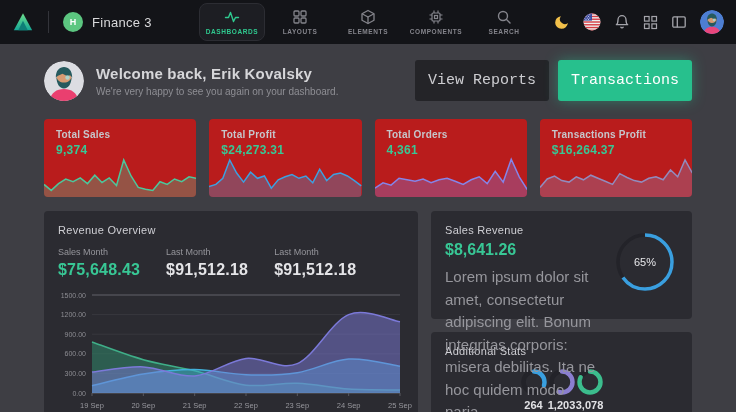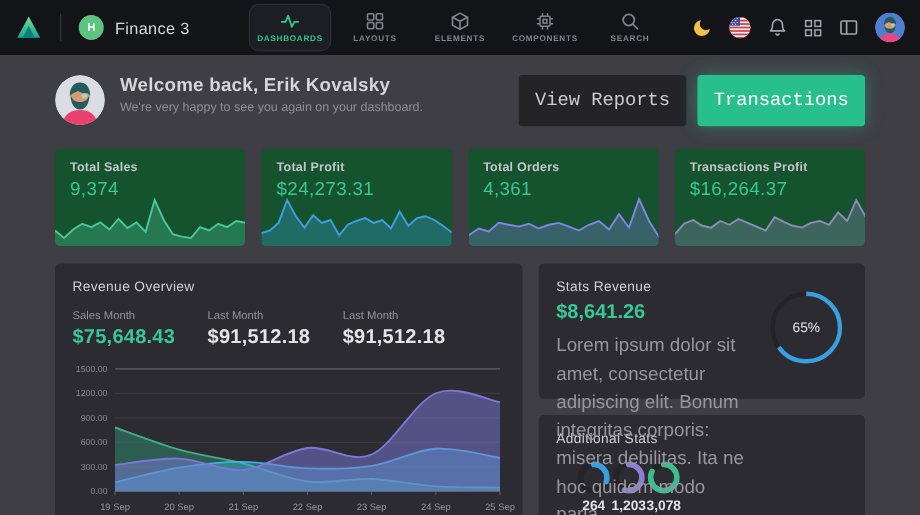--- a/index.html
+++ b/index.html
@@ -19,52 +19,52 @@
     gap:3px;color:#84848b;cursor:pointer;border:1px solid transparent}
   .nav-item.active{background:#1d1e23;border:1px solid #2c2d33;border-radius:8px;color:#2fc98f}
   .nav-label{font-size:6.5px;letter-spacing:.6px;font-weight:bold}
   .nav-icon svg{display:block}
   .nav-right{margin-left:auto;display:flex;align-items:center;gap:13px;color:#a5a5ab}
   .icon-btn{display:flex;cursor:pointer;align-items:center}
   .avatar-sm{width:24px;height:24px;border-radius:50%;overflow:hidden;display:block}
 
   
   .content{padding:16px 44px 0}
-  .welcome-row{display:flex;align-items:flex-start}
+  .welcome-row{display:flex;align-items:center}
   .welcome-avatar{width:40px;height:40px;border-radius:50%;overflow:hidden;flex:none}
   .welcome-text{margin-left:12px}
   .welcome-title{font-size:15px;font-weight:bold;color:#d6d6d9;letter-spacing:.2px}
   .welcome-sub{font-size:10px;color:#8e8e94;margin-top:4px}
   .welcome-actions{margin-left:auto;display:flex;gap:9px}
   .btn{font-size:15px;padding:12px 13px;border-radius:3px;border:none;cursor:pointer;font-family:Liberation Mono, monospace}
   .btn-dark{background:#242428;color:#cdcdd1}
   .btn-accent{background:#27c08d;color:#fff;box-shadow:0 0 14px rgba(39,192,141,.45)}
 
   .stats-row{display:flex;gap:13px;margin-top:18px}
-  .stat-card{flex:1;height:78px;background:#14532d;border-radius:4px;position:relative;overflow:hidden;padding:10px 12px}
+  .stat-card{flex:1;height:78px;background:#b91c1c;border-radius:4px;position:relative;overflow:hidden;padding:10px 12px}
   .stat-label{font-size:10px;font-weight:bold;color:#c6c6cb;letter-spacing:.2px}
-  .stat-value{font-size:15px;font-weight:normal;color:#38c795;margin-top:3px;letter-spacing:.3px}
+  .stat-value{font-size:12px;font-weight:bold;color:#38c795;margin-top:3px;letter-spacing:.3px}
   .stat-spark{position:absolute;left:0;right:0;bottom:0;width:100%;height:44px;display:block}
 
   .main-row{display:flex;gap:13px;margin-top:14px;align-items:stretch}
   .revenue-card{width:374px;flex:none;background:#2b2b31;border-radius:4px;padding:13px 14px;height:240px}
   .card-title{font-size:11px;font-weight:normal;color:#cfcfd4;letter-spacing:.3px}
   .rev-stats{display:flex;gap:26px;margin-top:11px}
   .rev-stat-label{font-size:9px;color:#95959b}
   .rev-stat-value{font-size:16px;font-weight:bold;color:#e4e4e7;margin-top:4px;letter-spacing:.2px}
   .rev-stat-value.green{color:#38c795}
   .revenue-chart{margin-top:10px;display:block}
 
   .right-col{flex:1;display:flex;flex-direction:column;gap:13px}
   .sales-card{background:#2b2b31;border-radius:4px;padding:13px 14px;height:108px;position:relative}
   .sales-value{font-size:16px;font-weight:bold;color:#38c795;margin-top:5px}
   .sales-desc{font-size:15px;line-height:1.5;color:#96969c;margin-top:7px;width:154px}
   .sales-donut{position:absolute;right:16px;top:20px;display:block}
   .add-card{background:#2b2b31;border-radius:4px;padding:13px 14px;flex:1}
-  .donut-row{display:flex;justify-content:flex-start;margin-top:11px;padding:0 16px}
+  .donut-row{display:flex;justify-content:center;margin-top:11px;padding:0 16px}
   .donut-item{display:flex;flex-direction:column;align-items:center;gap:3px}
   .donut-value{font-size:11px;font-weight:bold;color:#e2e2e5}
 </style>
 </head>
 <body>
 
 <header class="navbar">
   <div class="brand-group">
     <span>
       <svg class="logo" viewBox="0 0 24 24">
@@ -328,21 +328,21 @@
           <path d="M34.0 53.0C42.6 56.0 68.2 65.9 85.3 70.7C102.4 75.5 119.6 77.5 136.7 81.8C153.8 86.0 170.9 94.1 188.0 96.2C205.1 98.2 222.2 93.5 239.3 94.2C256.4 94.9 273.6 98.9 290.7 100.1C307.8 101.2 333.4 100.9 342.0 101.1" fill="none" stroke="#3fae88" stroke-width="1.5"></path>
           <path d="M34.0 96.8C42.6 94.9 68.2 87.8 85.3 85.1C102.4 82.3 119.6 80.4 136.7 80.5C153.8 80.6 170.9 85.2 188.0 85.7C205.1 86.3 222.2 86.4 239.3 83.7C256.4 81.1 273.6 71.1 290.7 70.0C307.8 68.9 333.4 76.0 342.0 77.2L342 104L34 104Z" fill="rgba(65,176,217,0.45)"></path>
           <path d="M34.0 96.8C42.6 94.9 68.2 87.8 85.3 85.1C102.4 82.3 119.6 80.4 136.7 80.5C153.8 80.6 170.9 85.2 188.0 85.7C205.1 86.3 222.2 86.4 239.3 83.7C256.4 81.1 273.6 71.1 290.7 70.0C307.8 68.9 333.4 76.0 342.0 77.2" fill="none" stroke="#41b0d9" stroke-width="1.5"></path>
           <path d="M34.0 83.1C42.6 82.2 68.2 77.2 85.3 77.9C102.4 78.5 119.6 88.4 136.7 87.0C153.8 85.6 170.9 71.4 188.0 69.4C205.1 67.3 222.2 81.9 239.3 74.6C256.4 67.3 273.6 32.6 290.7 25.6C307.8 18.6 333.4 31.6 342.0 32.8L342 104L34 104Z" fill="rgba(123,121,216,0.50)"></path>
           <path d="M34.0 83.1C42.6 82.2 68.2 77.2 85.3 77.9C102.4 78.5 119.6 88.4 136.7 87.0C153.8 85.6 170.9 71.4 188.0 69.4C205.1 67.3 222.2 81.9 239.3 74.6C256.4 67.3 273.6 32.6 290.7 25.6C307.8 18.6 333.4 31.6 342.0 32.8" fill="none" stroke="#7b79d8" stroke-width="1.5"></path>
         </svg>
     </section>
 
     <div class="right-col">
       <section class="sales-card">
-        <div class="card-title">Stats Revenue</div>
+        <div class="card-title">Sales Revenue</div>
         <div class="sales-value">$8,641.26</div>
         <div class="sales-desc">Lorem ipsum dolor sit amet, consectetur adipiscing elit. Bonum integritas corporis: misera debilitas. Ita ne hoc quidem modo paria.</div>
         <svg class="sales-donut" width="62" height="62" viewBox="0 0 62 62">
             <circle cx="31" cy="31" r="27" fill="none" stroke="#232329" stroke-width="3.5"></circle>
             <circle cx="31" cy="31" r="27" fill="none" stroke="#3a9fdf" stroke-width="3.5" stroke-linecap="butt" stroke-dasharray="110.3 169.6" transform="rotate(-90 31 31)"></circle>
             <text x="31" y="34.5" text-anchor="middle" font-size="11" fill="#e6e6e9" font-family="Liberation Sans, sans-serif">65%</text>
           </svg>
       </section>
 
       <section class="add-card">

